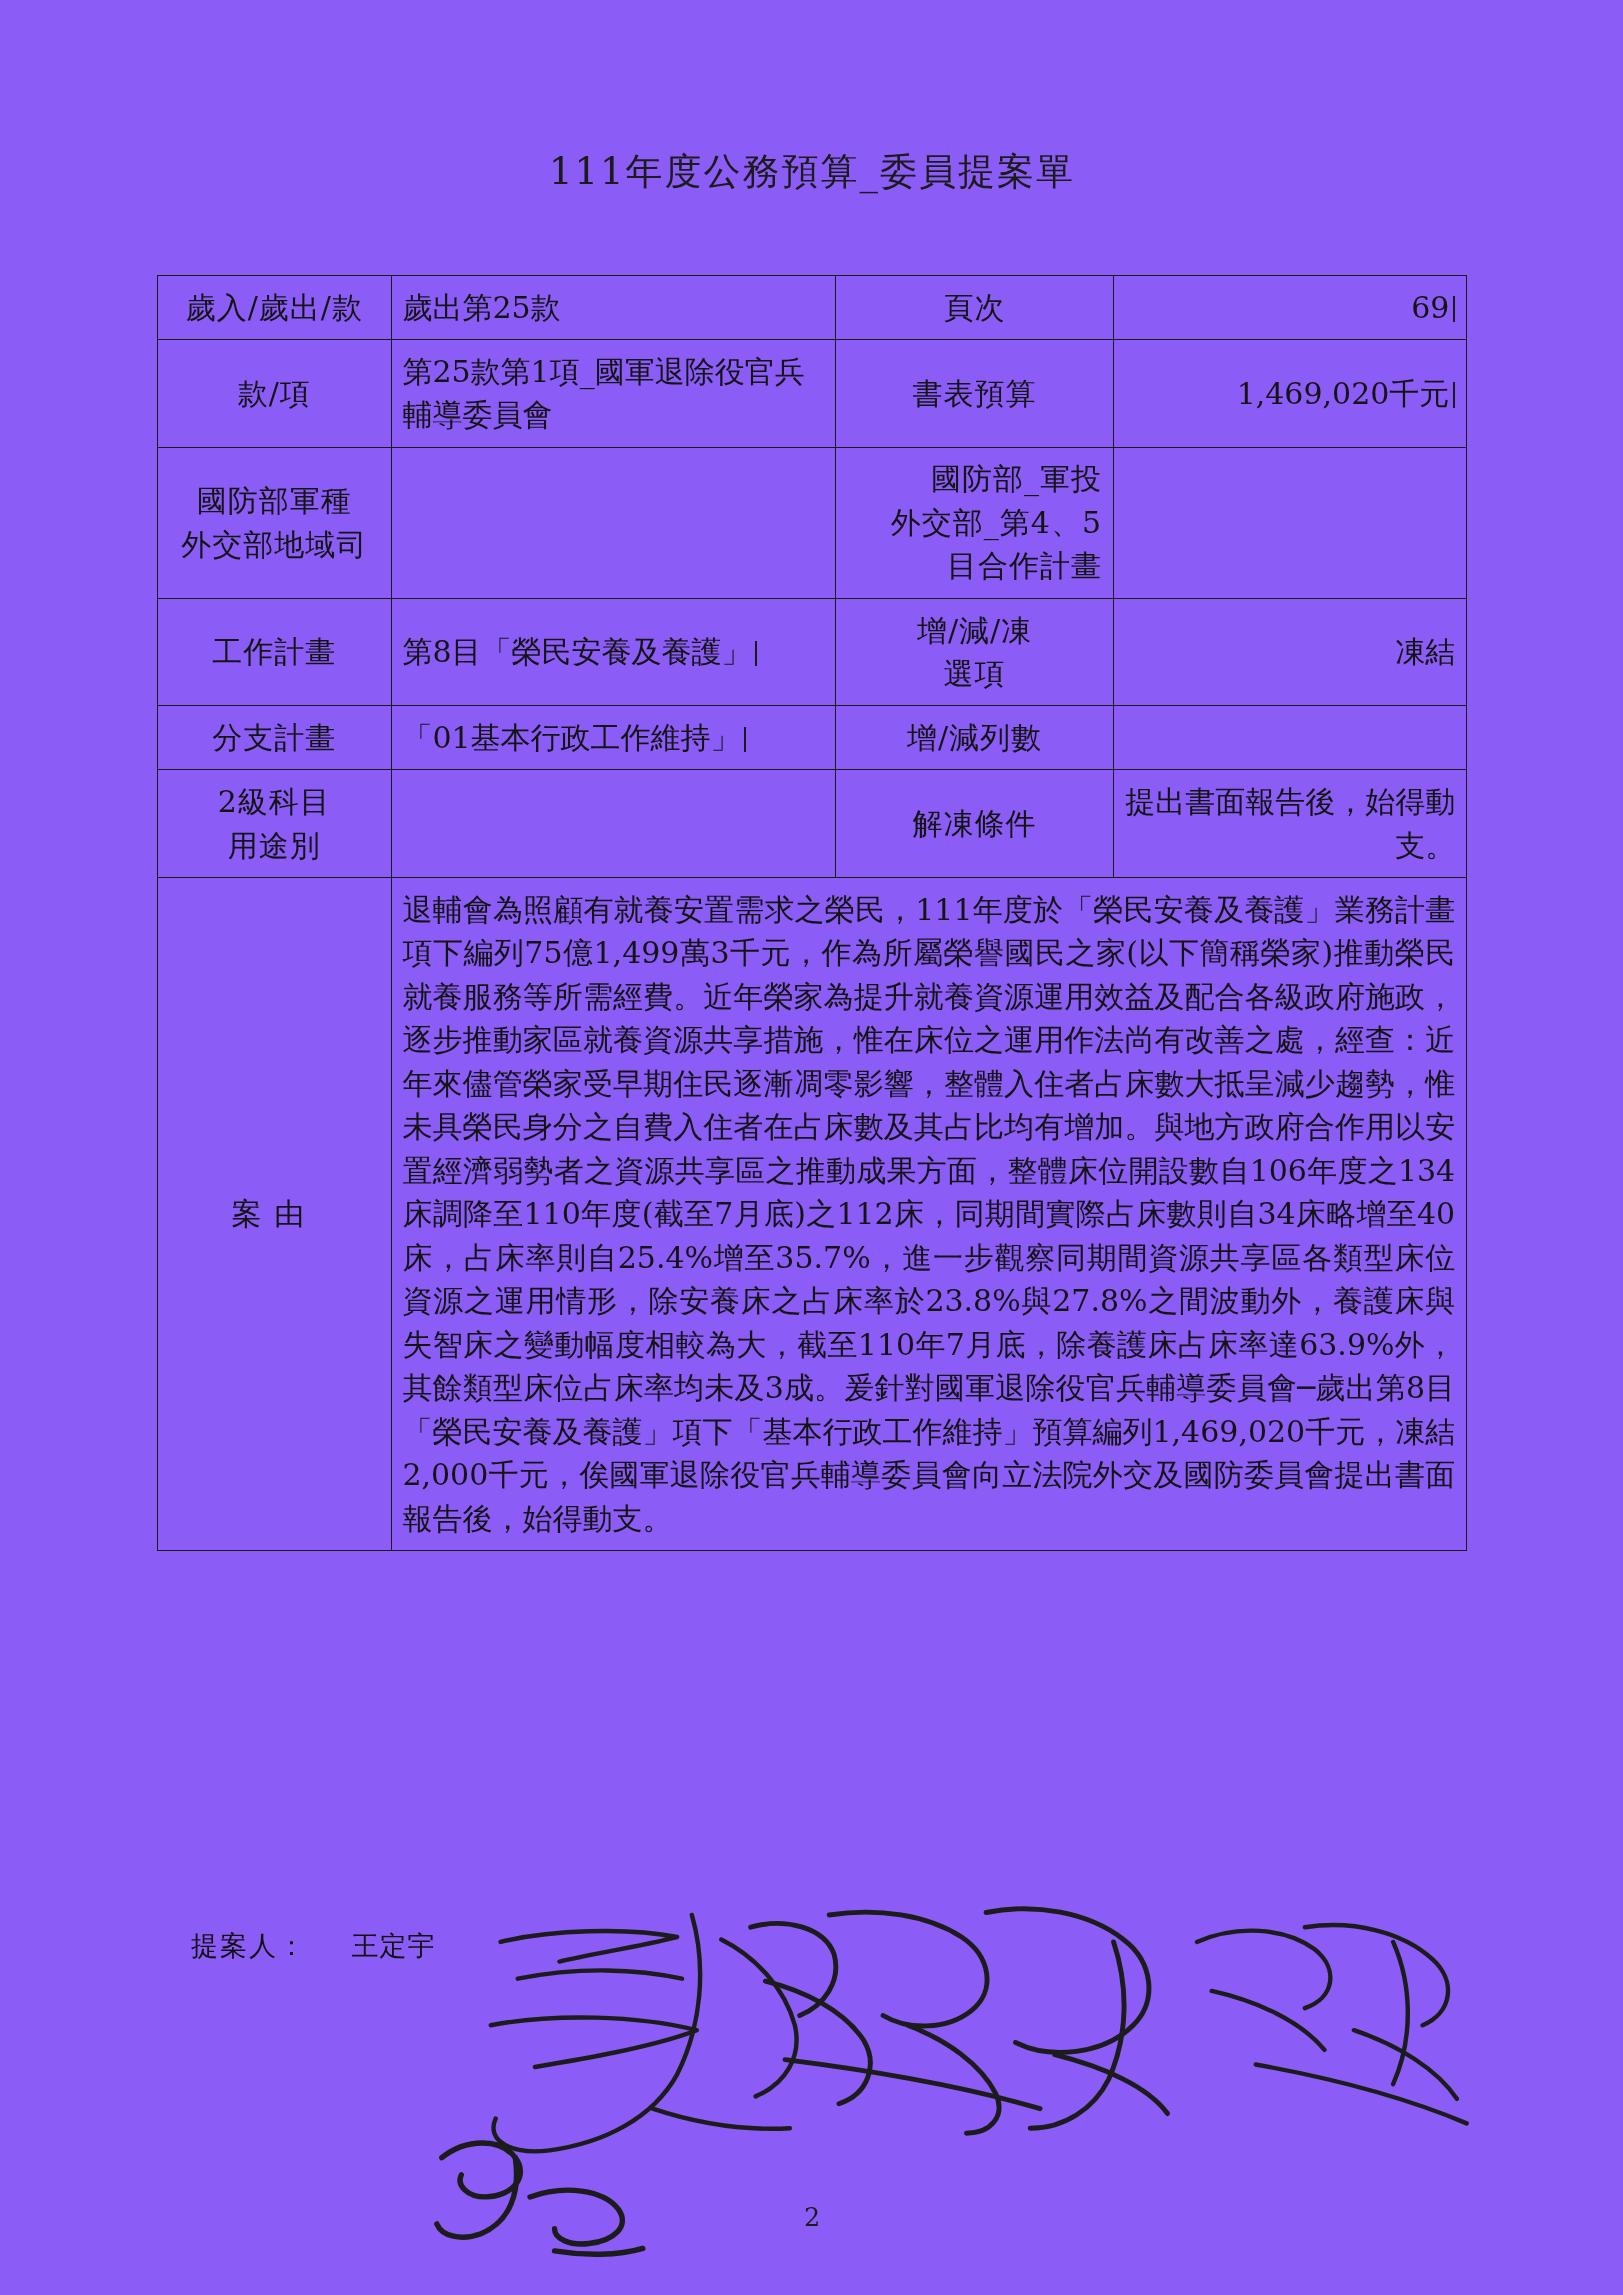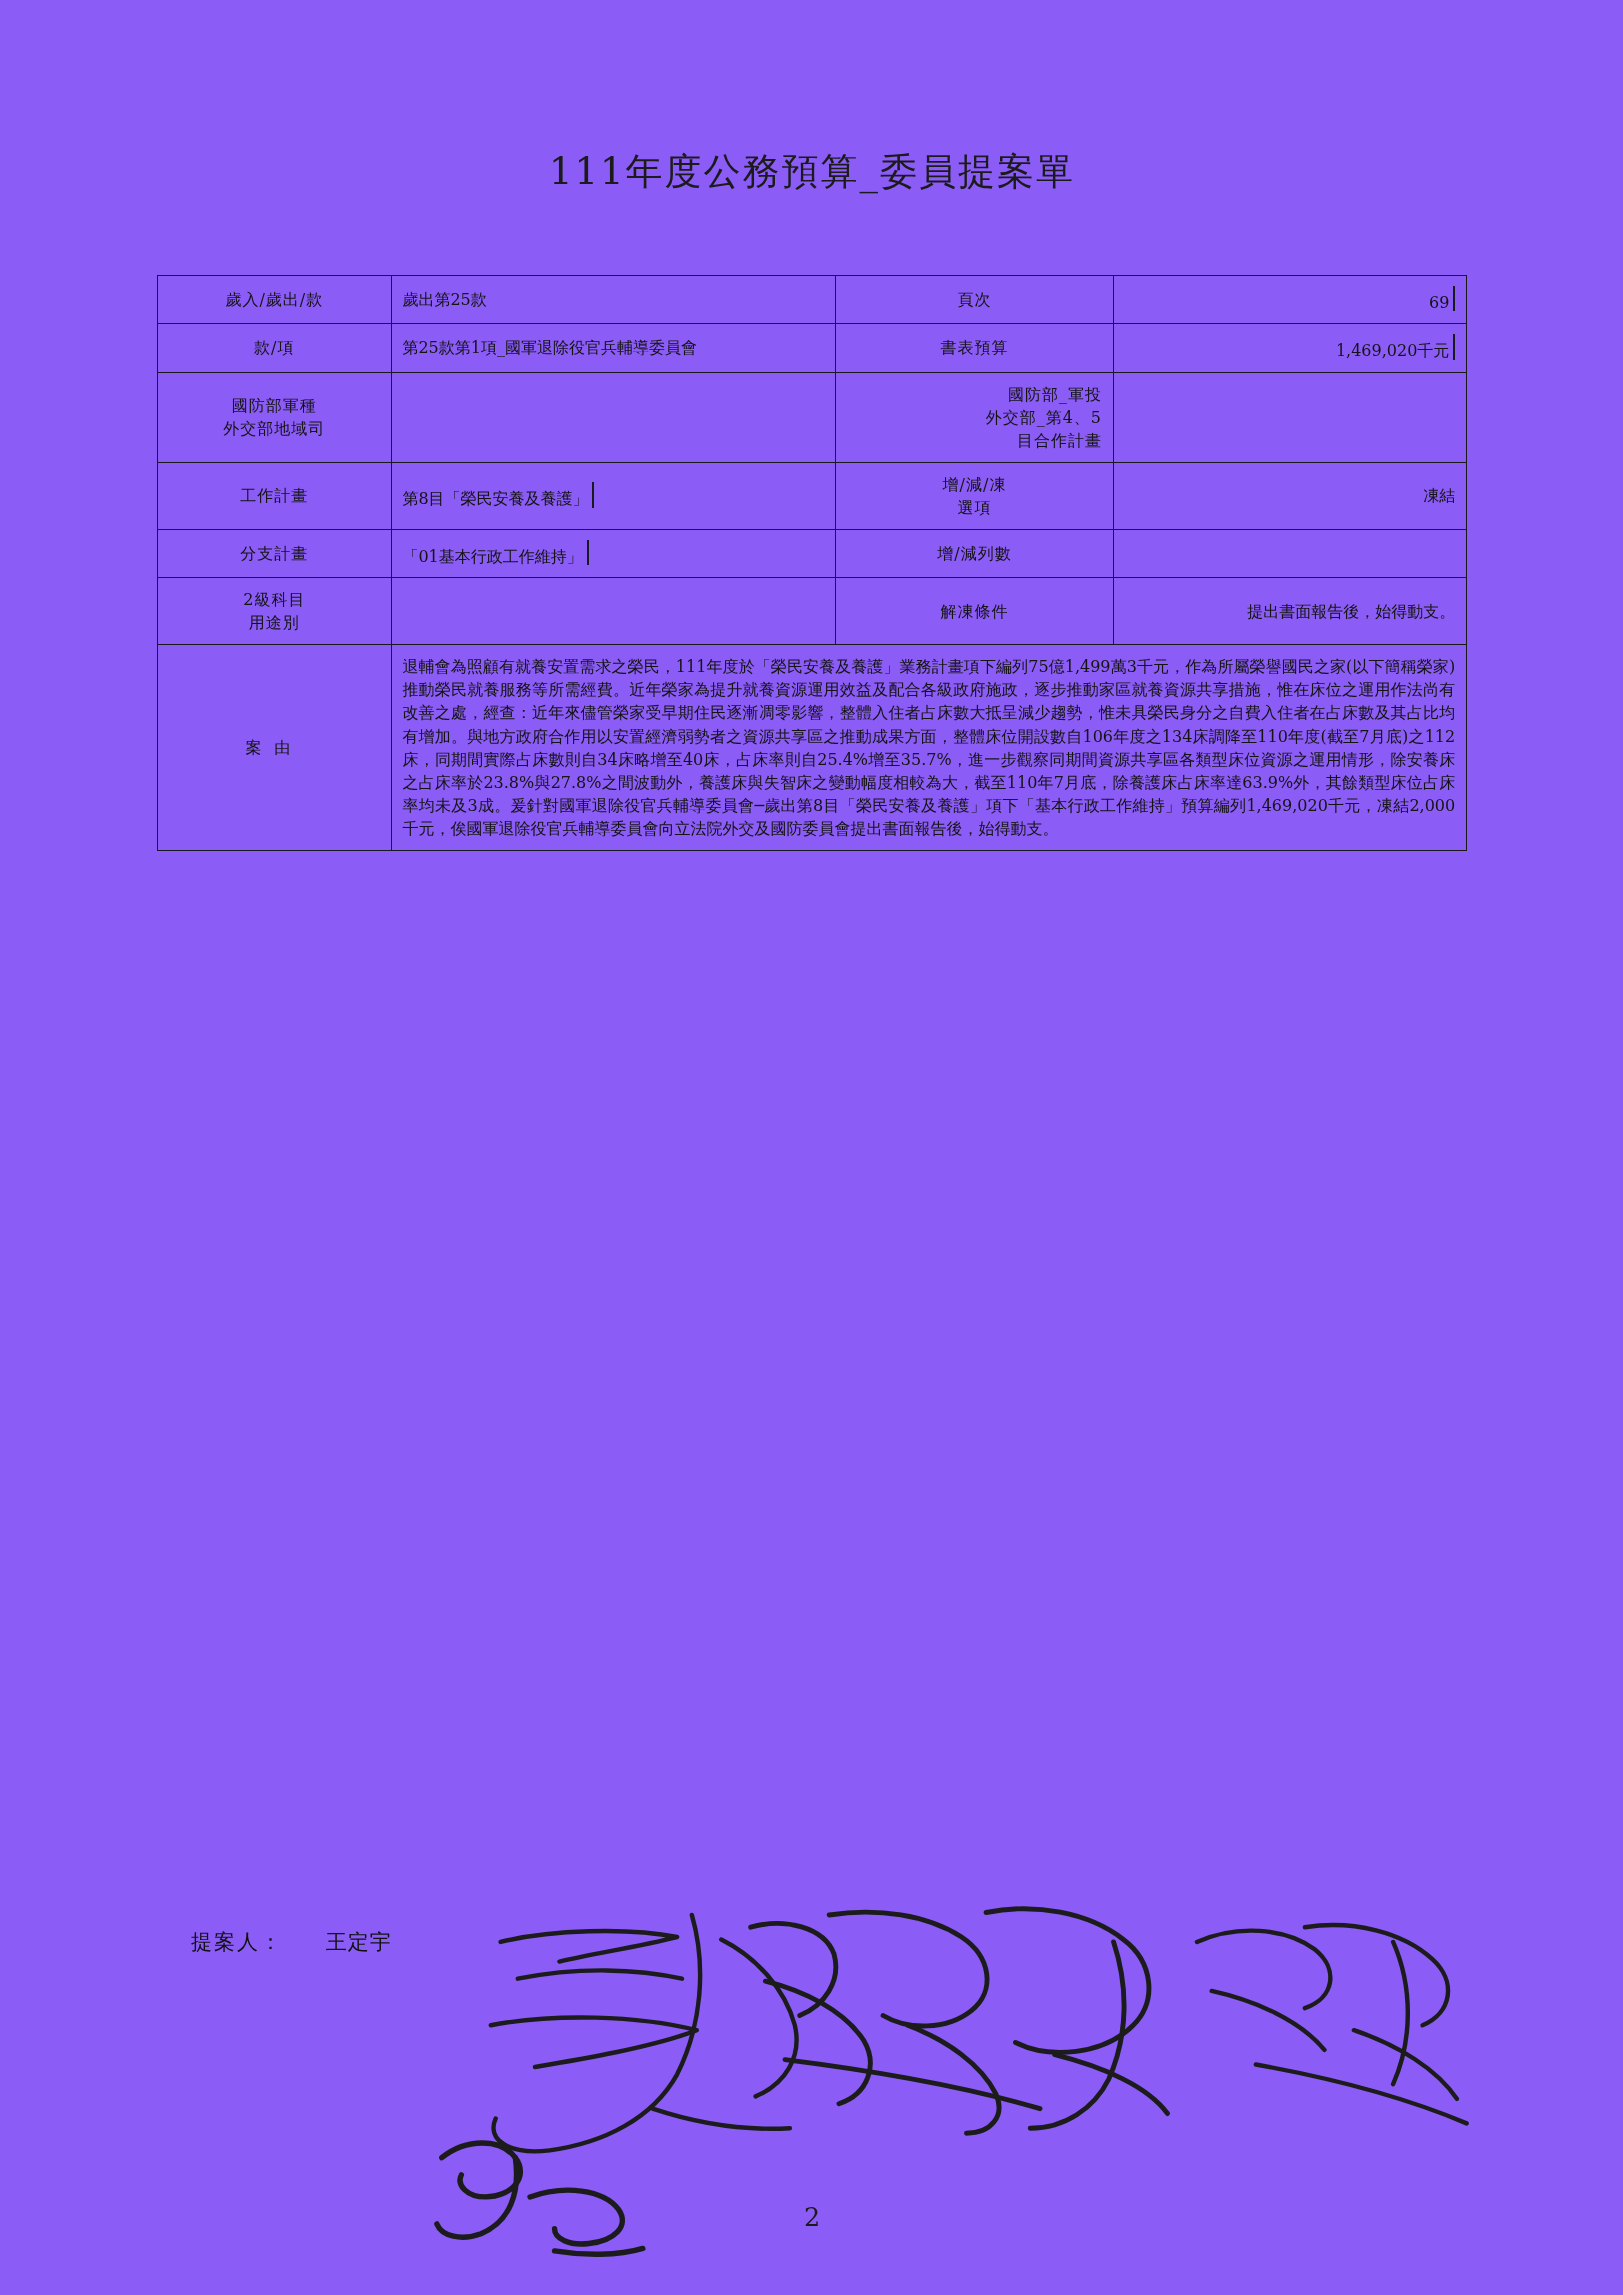--- a/index.html
+++ b/index.html
@@ -35,21 +35,21 @@
     position: absolute;
     top: 275px;
     left: 157px;
     width: 1310px;
     border-collapse: collapse;
     table-layout: fixed;
   }
   table.form td {
     border: 1.5px solid #1a1a1a;
     font-family: "DejaVu Serif", "Liberation Serif", serif;
-    font-size: 16px;
+    font-size: 30px;
     line-height: 1.45;
     padding: 9.8px 10.8px;
     vertical-align: middle;
     color: #141414;
   }
   td.lbl {
     text-align: center;
     width: 211px;
     letter-spacing: 1px;
   }
@@ -84,21 +84,21 @@
   .reason-label {
     text-align: center;
     letter-spacing: 12.8px;
     font-size: 23.5px;
   }
   .proposer {
     position: absolute;
     left: 191px;
     top: 1928px;
     font-family: "DejaVu Serif", "Liberation Serif", serif;
-    font-size: 21px;
+    font-size: 27px;
     letter-spacing: 2px;
   }
   .proposer .name {
     margin-left: 34px;
     letter-spacing: 1px;
   }
   .page-number {
     position: absolute;
     left: 0;
     width: 100%;

